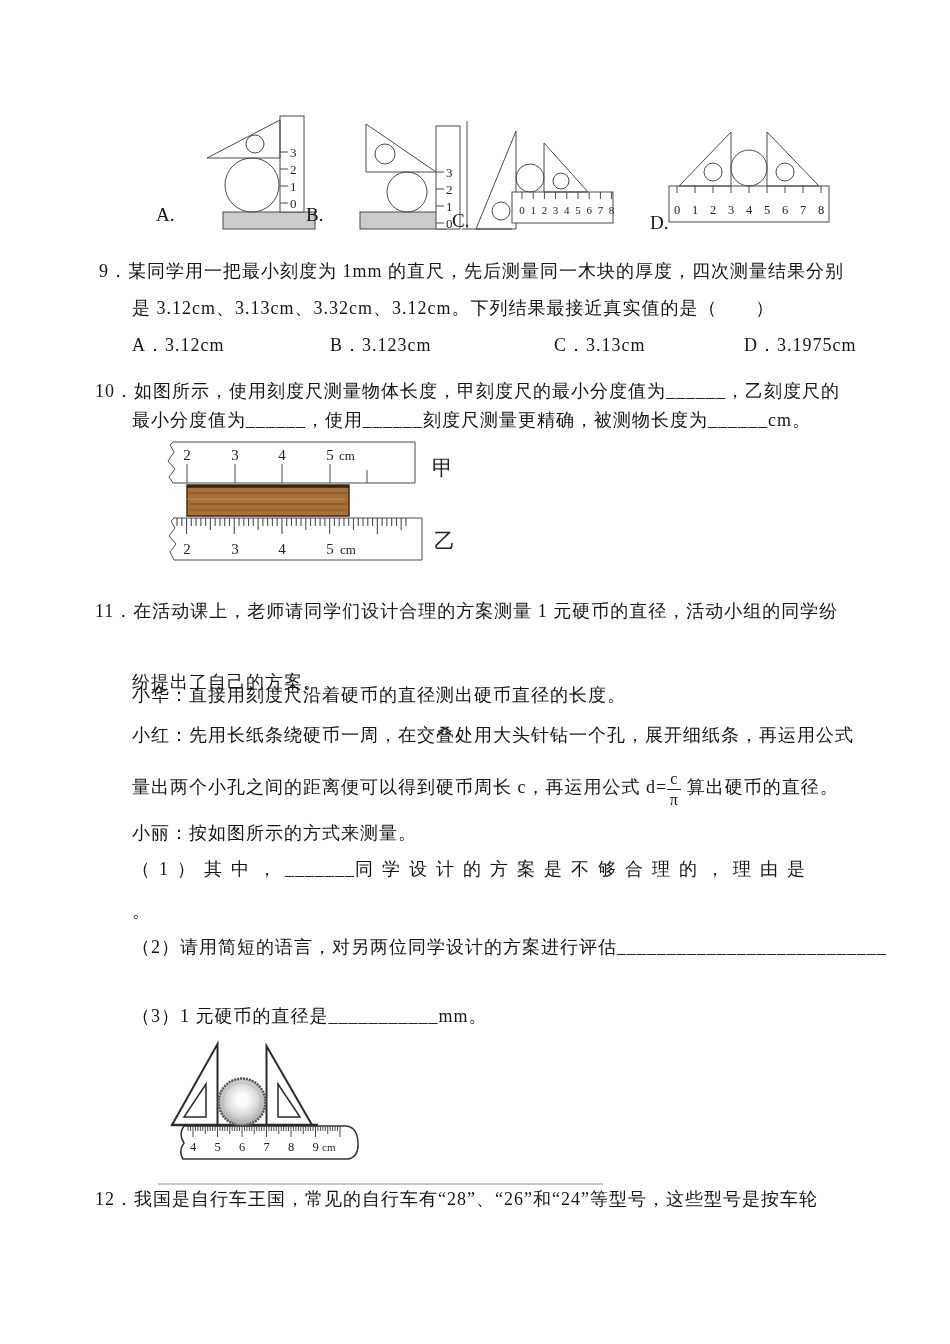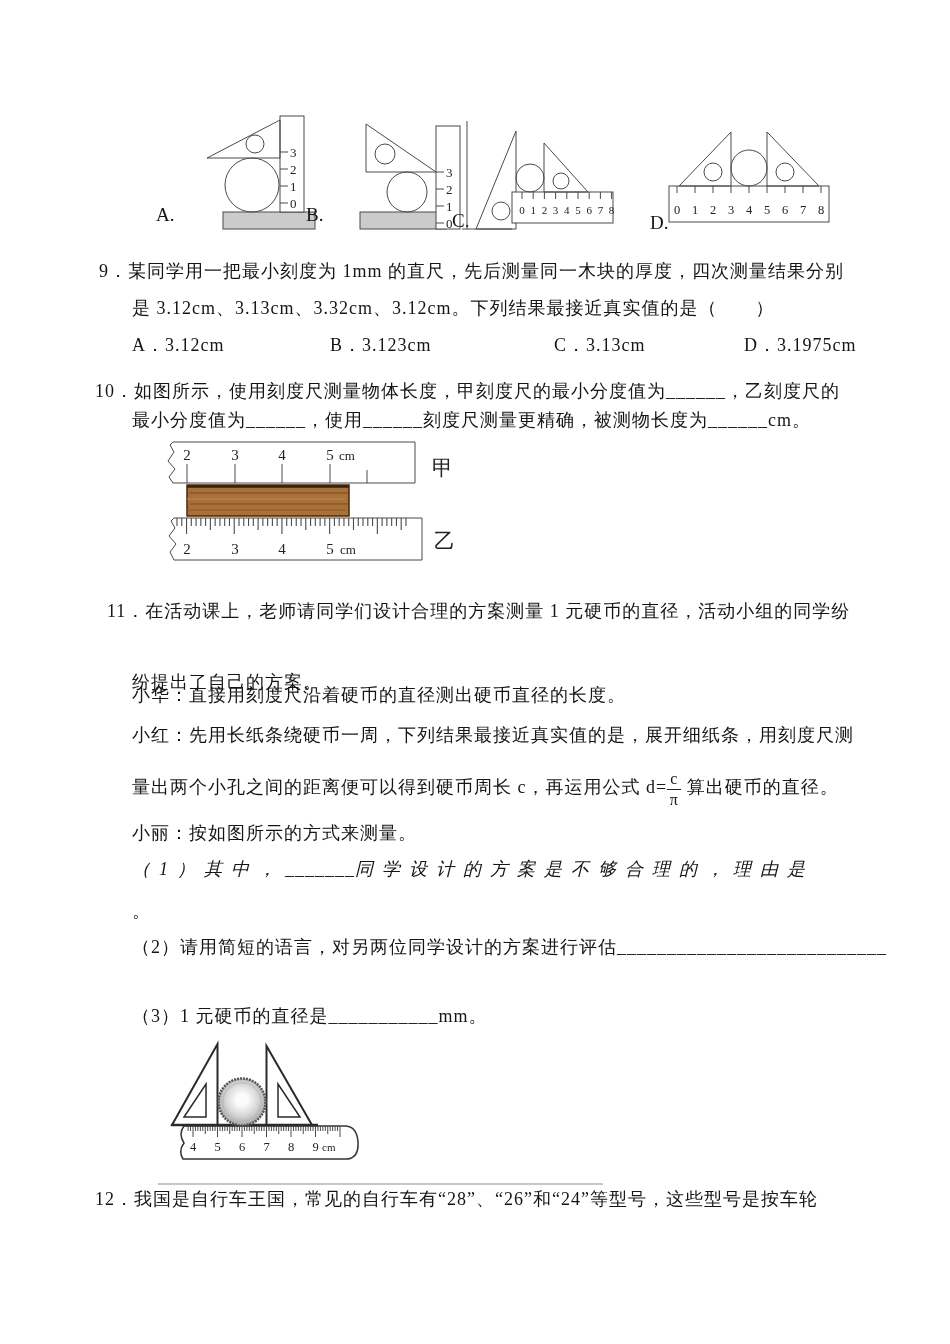--- a/index.html
+++ b/index.html
@@ -203,27 +203,27 @@
     <text x="27" y="114" font-size="15" text-anchor="middle">2</text>
     <text x="75" y="114" font-size="15" text-anchor="middle">3</text>
     <text x="122" y="114" font-size="15" text-anchor="middle">4</text>
     <text x="170" y="114" font-size="15" text-anchor="middle">5</text>
     <text x="180" y="114" font-size="13">cm</text>
 
     <text x="272" y="35" font-size="21">甲</text>
     <text x="274" y="108" font-size="21">乙</text>
   </svg>
 
-  <div class="tline" style="left:95px;  top:600px;margin-left:12px;">11．在活动课上，老师请同学们设计合理的方案测量 1 元硬币的直径，活动小组的同学纷</div>
+  <div class="tline" style="left:95px;  top:600px;">11．在活动课上，老师请同学们设计合理的方案测量 1 元硬币的直径，活动小组的同学纷</div>
   <div class="tline" style="left:132px; top:643px;margin-top:28px;">纷提出了自己的方案。</div>
   <div class="tline" style="left:132px; top:684px;">小华：直接用刻度尺沿着硬币的直径测出硬币直径的长度。</div>
-  <div class="tline" style="left:132px; top:724px;">小红：先用长纸条绕硬币一周，下列结果最接近真实值的是，展开细纸条，用刻度尺测</div>
+  <div class="tline" style="left:132px; top:724px;">小红：先用长纸条绕硬币一周，在交叠处用大头针钻一个孔，展开细纸条，再运用公式</div>
   <div class="tline" style="left:132px; top:770px;"><span>量出两个小孔之间的距离便可以得到硬币周长 c，再运用公式 d=</span><span class="frac"><span class="frac-num">c</span><span class="frac-den">π</span></span><span> 算出硬币的直径。</span></div>
   <div class="tline" style="left:132px; top:822px;">小丽：按如图所示的方式来测量。</div>
-  <div class="tline spread" style="left:132px; top:858px;font-style:italic;"><span>（1）其中，</span><span class="blank">_______</span><span>同学设计的方案是不够合理的，理由是</span></div>
+  <div class="tline spread" style="left:132px; top:858px;"><span>（1）其中，</span><span class="blank">_______</span><span>同学设计的方案是不够合理的，理由是</span></div>
   <div class="tline" style="left:132px; top:900px;">。</div>
   <div class="tline" style="left:132px; top:936px;">（2）请用简短的语言，对另两位同学设计的方案进行评估___________________________</div>
   <div class="tline" style="left:132px; top:1005px;">（3）1 元硬币的直径是___________mm。</div>
 
   <svg id="fig-q11" class="figsvg" style="left:168px; top:1038px;" width="240" height="145" viewBox="0 0 240 145">
 
     <path d="M 16,88 L 178,88 Q 189,89 190,104 Q 191,119 180,121 L 15,121 Q 10,113 16,105 Q 10,96 16,88 Z" fill="#ffffff" stroke="#333333" stroke-width="1.5"></path>
     <g id="q11-mm-ticks">
         <line x1="20.1" x2="20.1" y1="88" y2="93" stroke="#4a4a4a" stroke-width="1"></line>
         <line x1="22.55" x2="22.55" y1="88" y2="93" stroke="#4a4a4a" stroke-width="1"></line>

